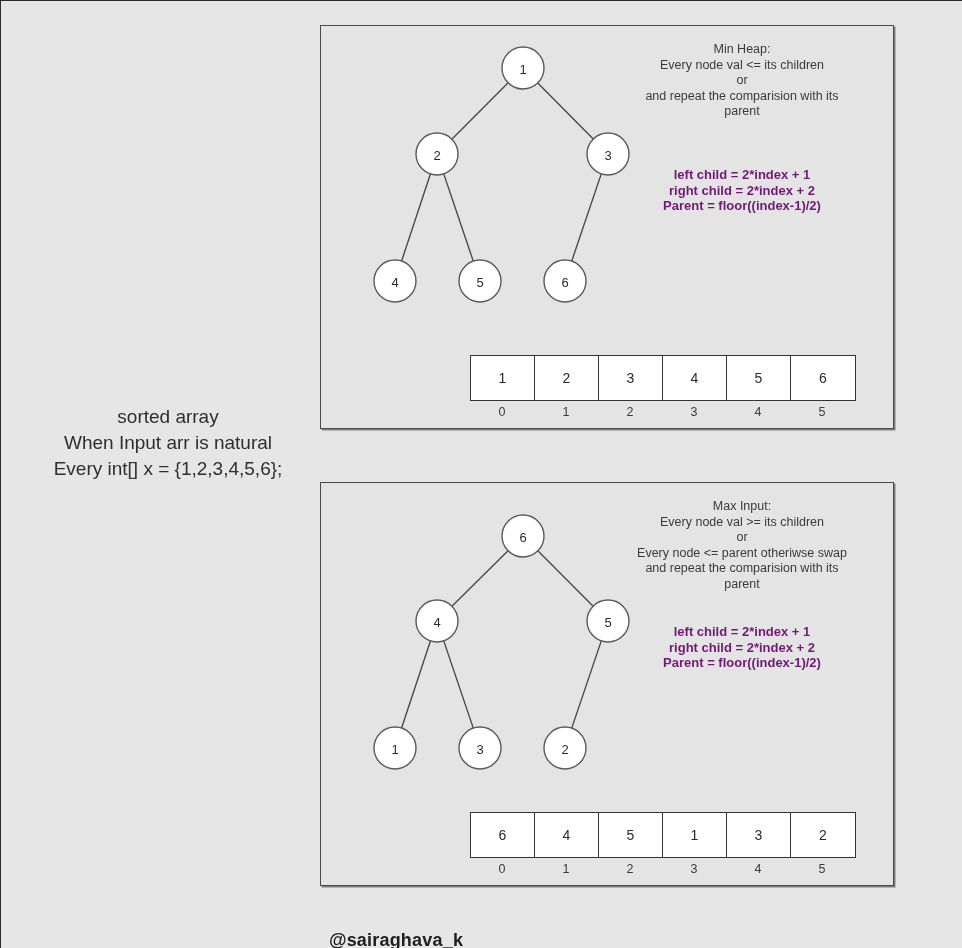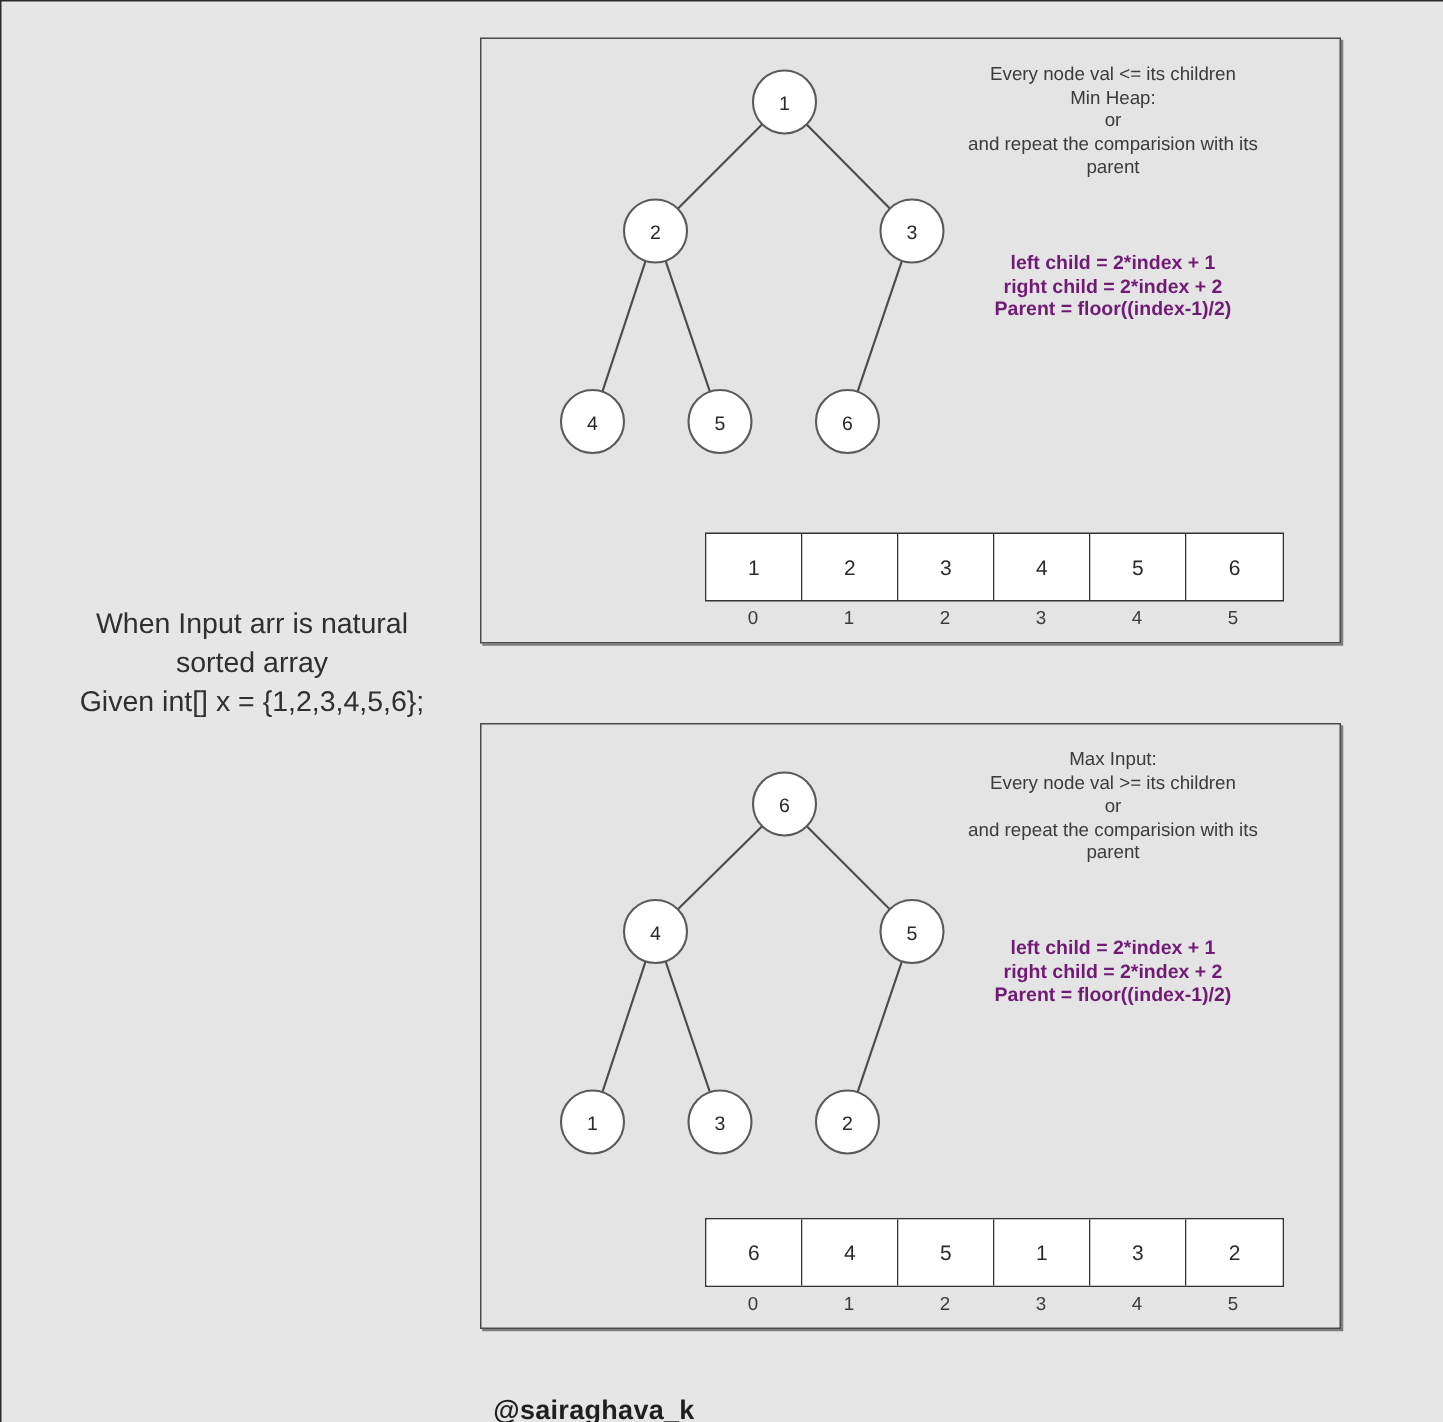--- a/index.html
+++ b/index.html
@@ -152,23 +152,23 @@
     color: #1f1f1f;
     letter-spacing: 0.2px;
   }
 </style>
 </head>
 <body>
 
 <div class="stage">
 
   <div class="caption">
+    <div>sorted array</div>
     <div>When Input arr is natural</div>
-    <div>sorted array</div>
-    <div>Given int[] x = {1,2,3,4,5,6};</div>
+    <div>Every int[] x = {1,2,3,4,5,6};</div>
   </div>
 
   <div class="panel" id="panel-min">
     <svg class="tree-svg" id="tree-min" viewBox="0 0 400 330">
         <line x1="187.1507575950825" y1="56.8492424049175" x2="130.8492424049175" y2="113.1507575950825" class="edge"></line>
         <line x1="216.76215231004073" y1="56.93582469015886" x2="272.23784768995927" y2="113.06417530984113" class="edge"></line>
         <line x1="109.40633309137853" y1="147.9379927951173" x2="80.59366690862147" y2="235.0620072048827" class="edge"></line>
         <line x1="122.73468150929986" y1="147.89080352746703" x2="152.26531849070014" y2="235.10919647253297" class="edge"></line>
         <line x1="280.26531849070017" y1="147.89080352746703" x2="250.73468150929986" y2="235.10919647253297" class="edge"></line>
         <g>
@@ -191,22 +191,22 @@
           <circle cx="159" cy="255" r="21" class="node-circle"></circle>
           <text x="159" y="256" class="node-label">5</text>
         </g>
         <g>
           <circle cx="244" cy="255" r="21" class="node-circle"></circle>
           <text x="244" y="256" class="node-label">6</text>
         </g>
       </svg>
 
     <div class="notes">
+      <span class="note-line">Min Heap:</span>
       <span class="note-line">Every node val &lt;= its children</span>
-      <span class="note-line">Min Heap:</span>
       <span class="note-line">or</span>
       <span class="note-line">and repeat the comparision with its</span>
       <span class="note-line">parent</span>
     </div>
 
     <div class="formula">
       <span class="f-line">left child = 2*index + 1</span>
       <span class="f-line">right child = 2*index + 2</span>
       <span class="f-line">Parent = floor((index-1)/2)</span>
     </div>
@@ -261,20 +261,21 @@
         <g>
           <circle cx="244" cy="265" r="21" class="node-circle"></circle>
           <text x="244" y="266" class="node-label">2</text>
         </g>
       </svg>
 
     <div class="notes">
       <span class="note-line">Max Input:</span>
       <span class="note-line">Every node val &gt;= its children</span>
       <span class="note-line">or</span>
+      <span class="note-line">Every node &lt;= parent otheriwse swap</span>
       <span class="note-line">and repeat the comparision with its</span>
       <span class="note-line">parent</span>
     </div>
 
     <div class="formula">
       <span class="f-line">left child = 2*index + 1</span>
       <span class="f-line">right child = 2*index + 2</span>
       <span class="f-line">Parent = floor((index-1)/2)</span>
     </div>
 

